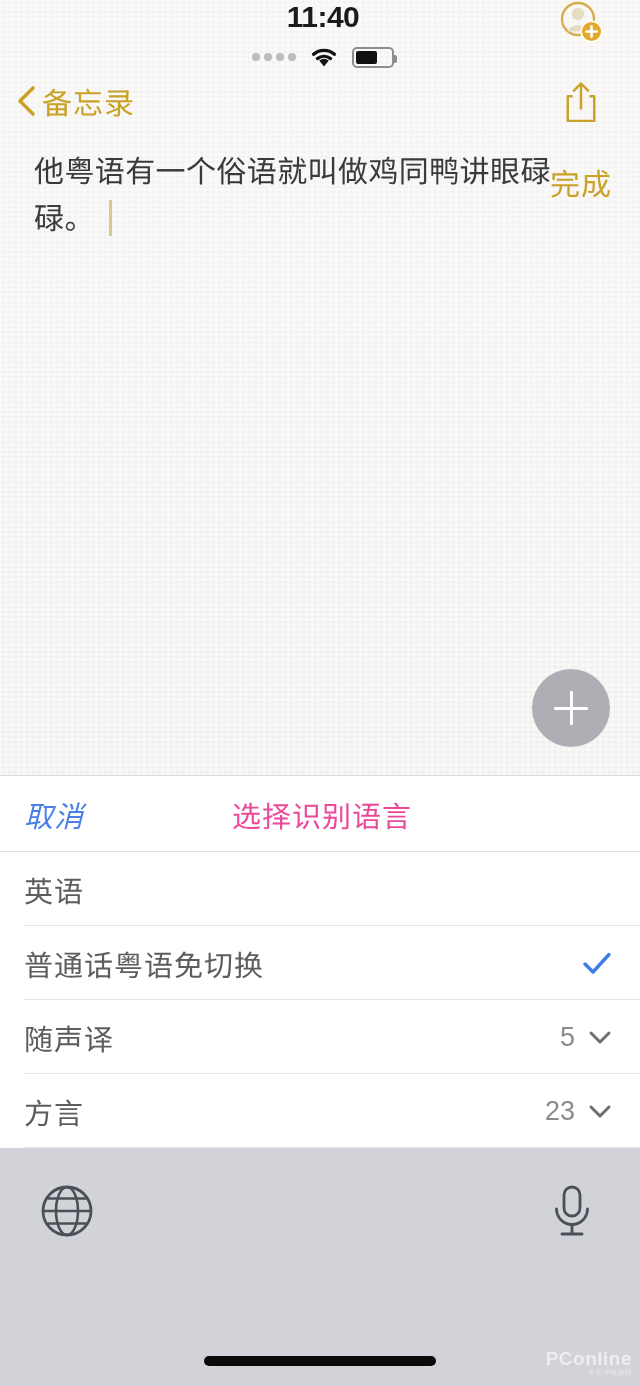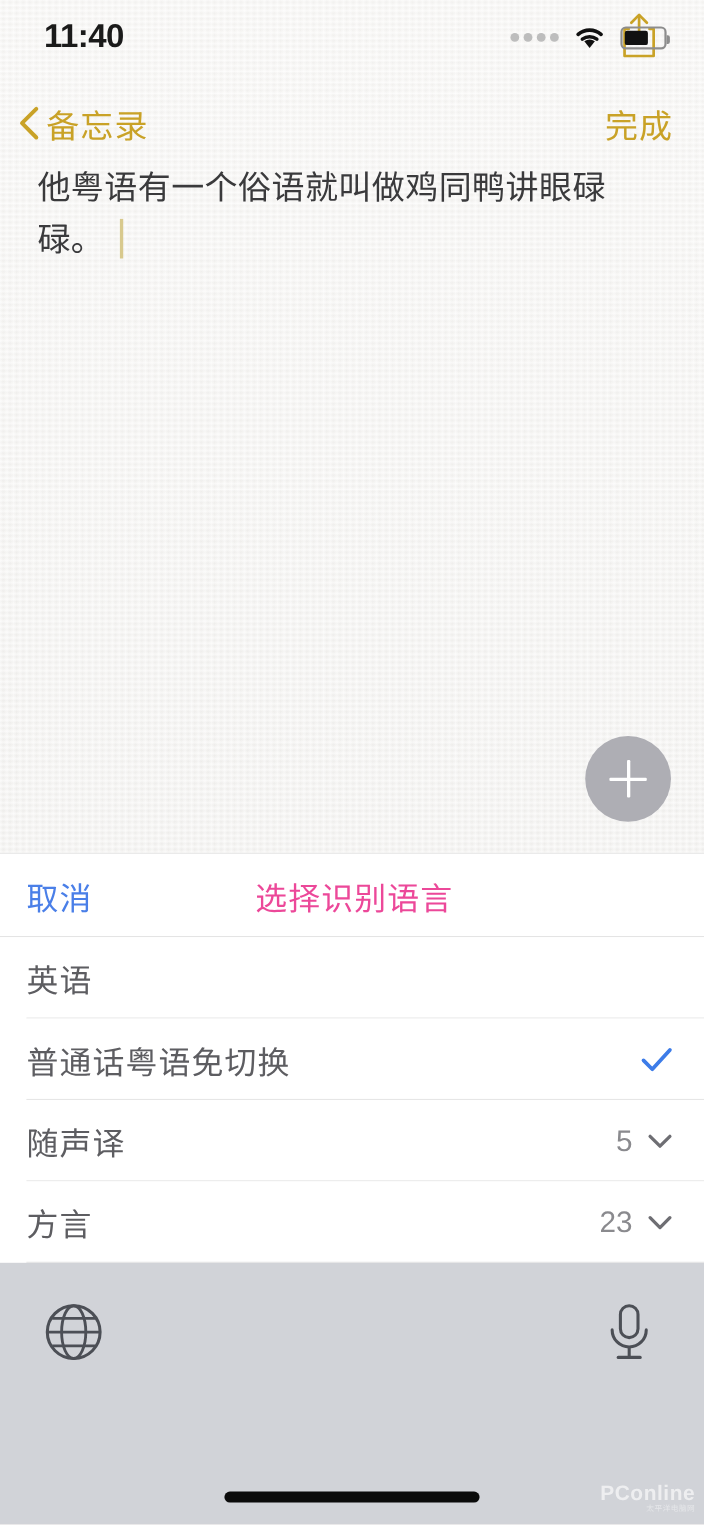--- a/index.html
+++ b/index.html
@@ -28,20 +28,21 @@
       repeating-linear-gradient(90deg, rgba(255,255,255,.5) 0px, rgba(0,0,0,.01) 3px, rgba(255,255,255,.35) 6px),
       linear-gradient(180deg,#f7f6f4 0%, #f3f2f0 100%);
     overflow:hidden;
   }
 
   
   .statusbar {
     height:68px;
     display:flex; align-items:center; justify-content:space-between;
     padding:0 34px 0 40px;
+    flex-direction:column;
   }
   .clock {
     font-size:30px; font-weight:bold; color:#1b1b1b;
     letter-spacing:-0.5px;
   }
   .status-right { display:flex; align-items:center; gap:13px; }
   .signal-dots { display:flex; gap:4px; align-items:flex-end; }
   .signal-dots i {
     display:block; width:8px; height:8px; border-radius:50%;
     background:#bdbdbd;
@@ -56,21 +57,21 @@
     content:""; position:absolute; right:-5px; top:6px;
     width:3px; height:8px; background:#8d8d8d; border-radius:0 2px 2px 0;
   }
   .battery .fill {
     height:100%; background:#111; border-radius:2px;
   }
 
   
   .navbar {
     height:66px;
-    display:flex; align-items:flex-end; justify-content:space-between;
+    display:flex; align-items:center; justify-content:space-between;
     padding:0 28px 0 16px;
   }
   .nav-back {
     display:flex; align-items:center; gap:6px;
     color:#c9a227; cursor:pointer;
   }
   .chev-left { width:20px; height:32px; flex:0 0 auto; }
   .nav-back-label { font-size:30px; color:#c9a227; letter-spacing:1px; }
   .nav-right { display:flex; align-items:center; gap:36px;flex-direction:column; }
   .icon-btn { cursor:pointer; display:flex; align-items:center; justify-content:center; }
@@ -114,21 +115,21 @@
     border-top:1px solid #dcdcdc;
   }
   .sheet-header {
     height:76px;
     display:flex; align-items:center;
     position:relative;
     border-bottom:1px solid #e2e2e2;
   }
   .sheet-cancel {
     position:absolute; left:24px;
-    font-size:29px; color:#4a7fe8; cursor:pointer; letter-spacing:1px;
+    font-size:29px; color:#4a7fe8; cursor:pointer; letter-spacing:1px;font-style:italic;
   }
   .sheet-title {
     position:absolute; left:232px;
     font-size:29px; color:#ec4899; letter-spacing:1px;
   }
   .opt-row {
     height:74px;
     display:flex; align-items:center; justify-content:space-between;
     padding:0 28px 0 24px;
     position:relative;

